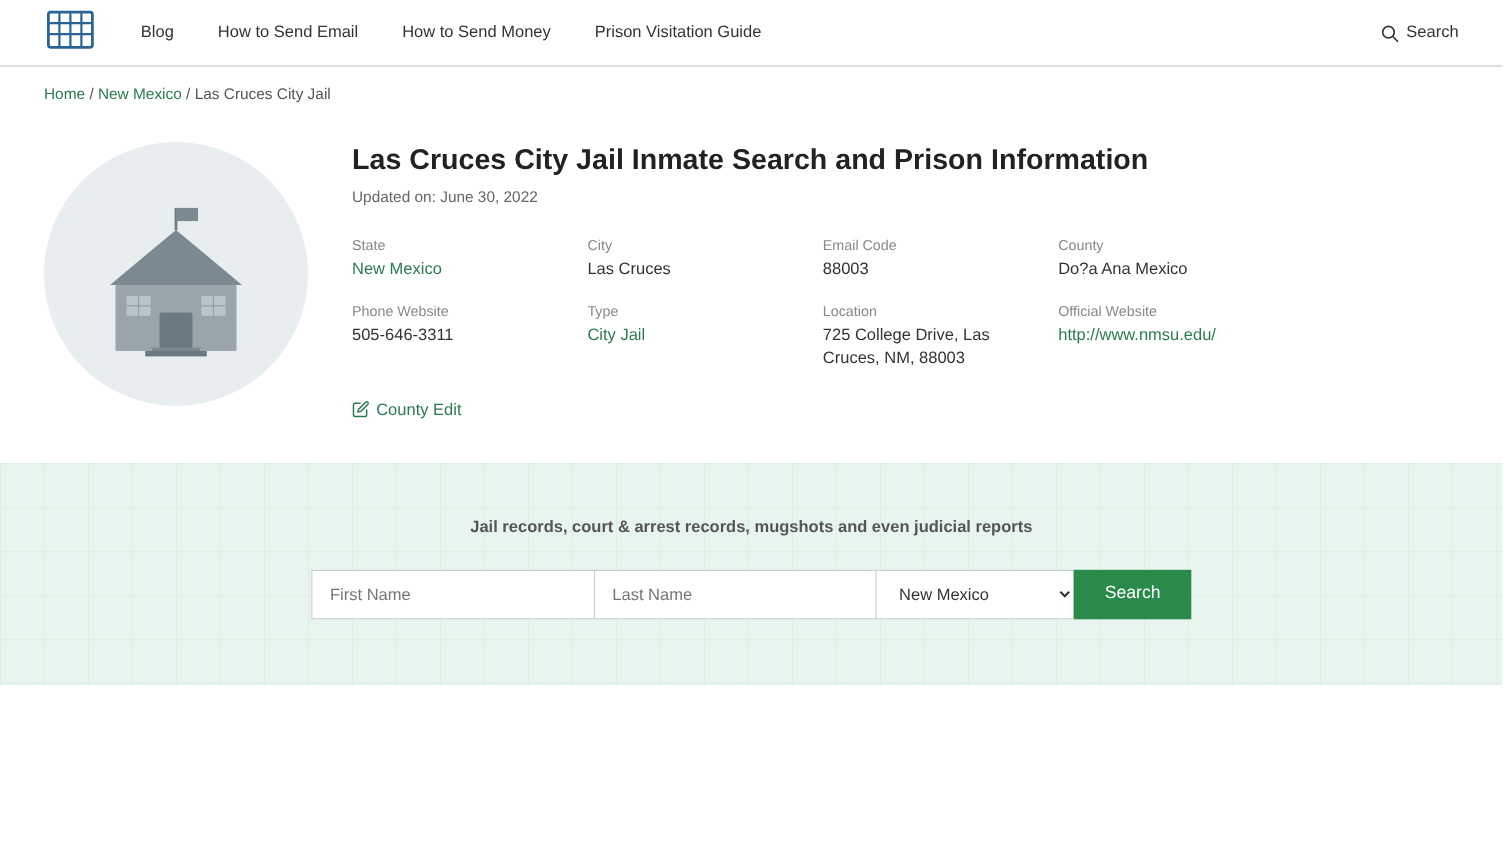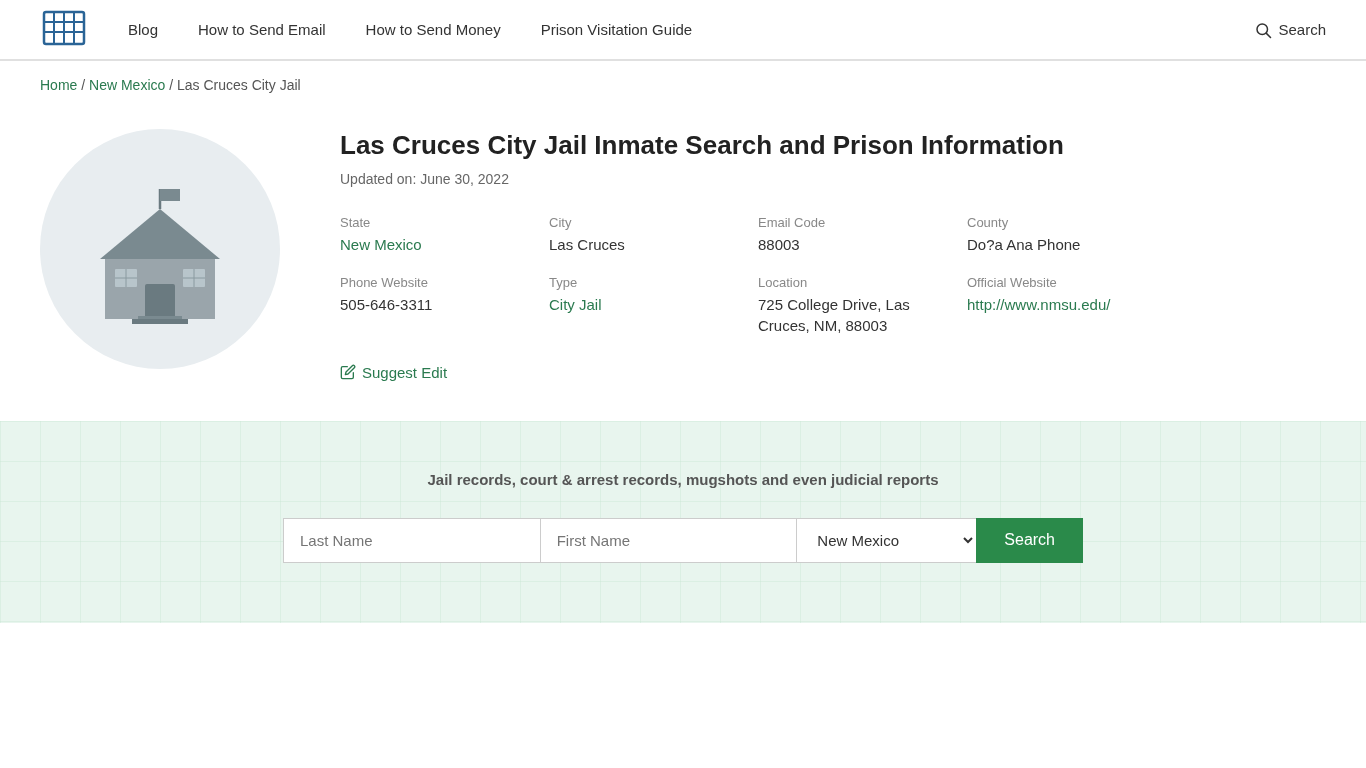--- a/index.html
+++ b/index.html
@@ -81,21 +81,20 @@
       background: #e8edf0;
       display: flex;
       align-items: center;
       justify-content: center;
       overflow: hidden;
     }
 
     
     .info-section {
       flex: 1;
-      margin-left: 20px;
     }
     .info-section h1 {
       font-size: 26px;
       font-weight: bold;
       color: #222;
       margin-bottom: 8px;
       font-family: Arial, sans-serif;
       line-height: 1.3;
     }
     .updated-date {
@@ -311,21 +310,21 @@
         <div class="info-value">Las Cruces</div>
       </div>
 
       <div class="info-cell">
         <div class="info-label">Email Code</div>
         <div class="info-value">88003</div>
       </div>
 
       <div class="info-cell">
         <div class="info-label">County</div>
-        <div class="info-value">Do?a Ana Phone</div>
+        <div class="info-value">Do?a Ana Mexico</div>
       </div>
 
       <div class="info-cell">
         <div class="info-label">Phone Website</div>
         <div class="info-value">505-646-3311</div>
       </div>
 
       <div class="info-cell">
         <div class="info-label">Type</div>
         <a href="#" class="info-value link">City Jail</a>
@@ -340,27 +339,27 @@
         <div class="info-label">Official Website</div>
         <a href="#" class="info-value link">http://www.nmsu.edu/</a>
       </div>
     </div>
 
     <button class="suggest-edit">
       <svg width="16" height="16" viewBox="0 0 24 24" fill="none" stroke="#2a7a4f" stroke-width="2" stroke-linecap="round" stroke-linejoin="round">
         <path d="M11 4H4a2 2 0 0 0-2 2v14a2 2 0 0 0 2 2h14a2 2 0 0 0 2-2v-7"></path>
         <path d="M18.5 2.5a2.121 2.121 0 0 1 3 3L12 15l-4 1 1-4 9.5-9.5z"></path>
       </svg>
-      <span>Suggest Edit</span>
+      <span>County Edit</span>
     </button>
   </div>
 </div>
 
 <div class="bottom-section">
   <p>Jail records, court &amp; arrest records, mugshots and even judicial reports</p>
 
   <div class="search-form">
+    <input type="text" placeholder="First Name" style="">
     <input type="text" placeholder="Last Name" style="">
-    <input type="text" placeholder="First Name" style="">
     <select id="state-select"><option value="Alabama">Alabama</option><option value="Alaska">Alaska</option><option value="Arizona">Arizona</option><option value="Arkansas">Arkansas</option><option value="California">California</option><option value="Colorado">Colorado</option><option value="Connecticut">Connecticut</option><option value="Delaware">Delaware</option><option value="Florida">Florida</option><option value="Georgia">Georgia</option><option value="Hawaii">Hawaii</option><option value="Idaho">Idaho</option><option value="Illinois">Illinois</option><option value="Indiana">Indiana</option><option value="Iowa">Iowa</option><option value="Kansas">Kansas</option><option value="Kentucky">Kentucky</option><option value="Louisiana">Louisiana</option><option value="Maine">Maine</option><option value="Maryland">Maryland</option><option value="Massachusetts">Massachusetts</option><option value="Michigan">Michigan</option><option value="Minnesota">Minnesota</option><option value="Mississippi">Mississippi</option><option value="Missouri">Missouri</option><option value="Montana">Montana</option><option value="Nebraska">Nebraska</option><option value="Nevada">Nevada</option><option value="New Hampshire">New Hampshire</option><option value="New Jersey">New Jersey</option><option value="New Mexico" selected="">New Mexico</option><option value="New York">New York</option><option value="North Carolina">North Carolina</option><option value="North Dakota">North Dakota</option><option value="Ohio">Ohio</option><option value="Oklahoma">Oklahoma</option><option value="Oregon">Oregon</option><option value="Pennsylvania">Pennsylvania</option><option value="Rhode Island">Rhode Island</option><option value="South Carolina">South Carolina</option><option value="South Dakota">South Dakota</option><option value="Tennessee">Tennessee</option><option value="Texas">Texas</option><option value="Utah">Utah</option><option value="Vermont">Vermont</option><option value="Virginia">Virginia</option><option value="Washington">Washington</option><option value="West Virginia">West Virginia</option><option value="Wisconsin">Wisconsin</option><option value="Wyoming">Wyoming</option></select>
     <button>Search</button>
   </div>
 </div>
 
 </body></html>

